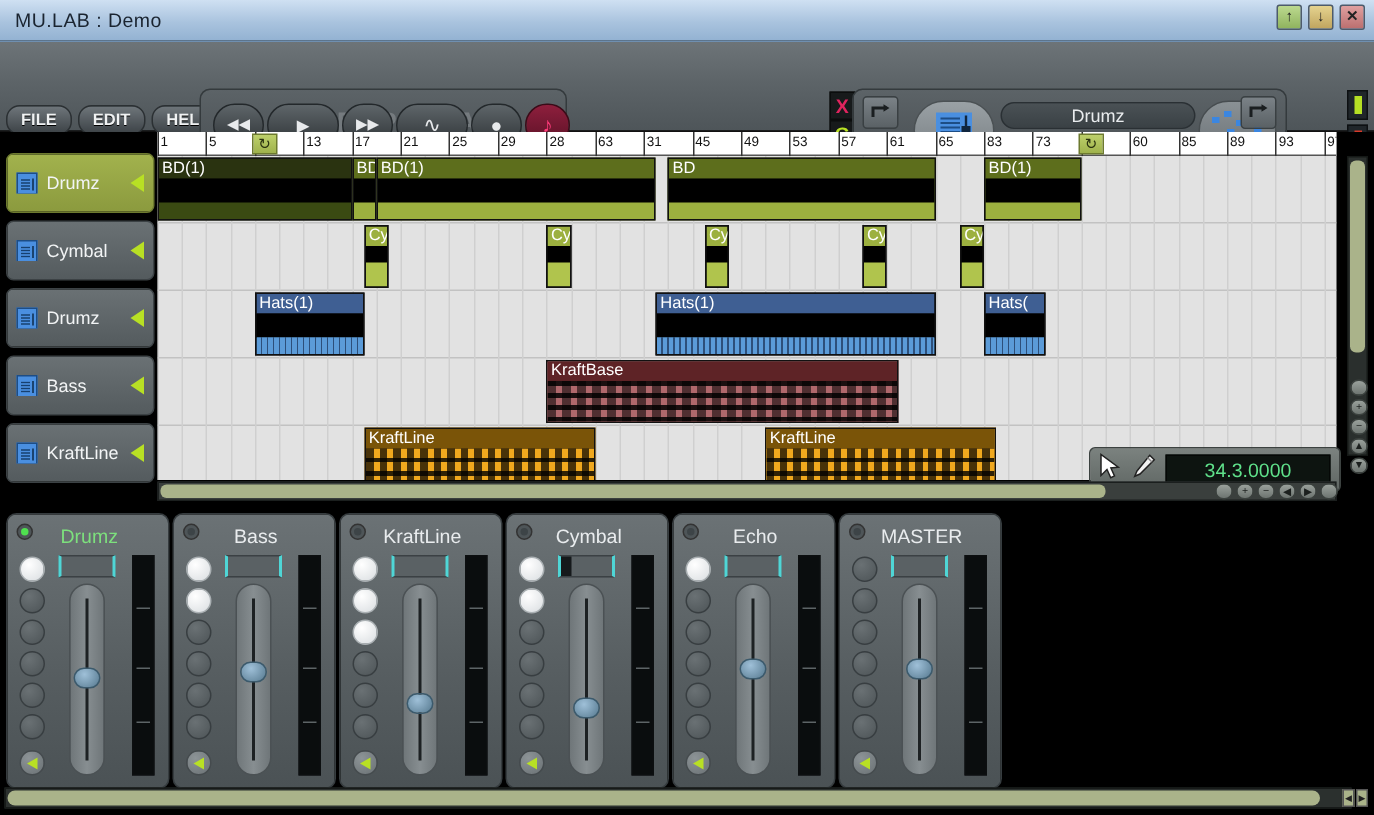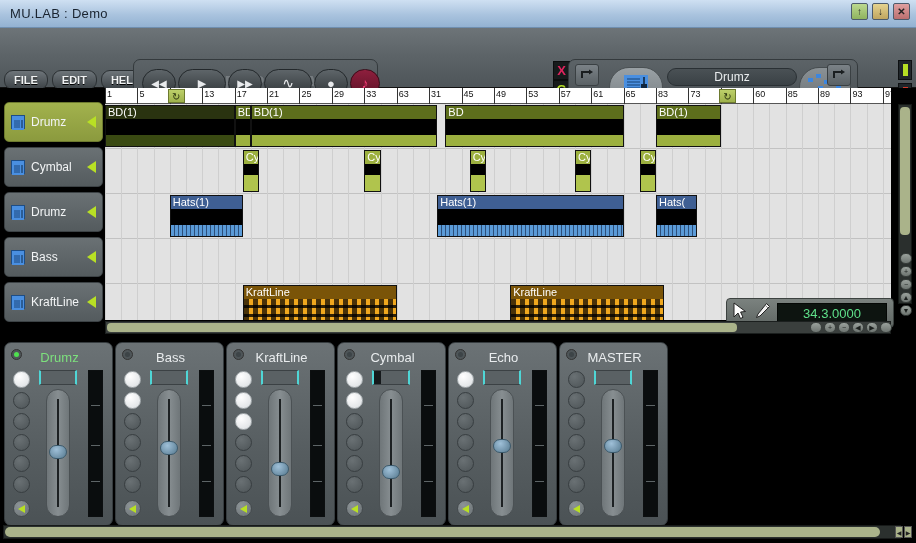--- a/index.html
+++ b/index.html
@@ -502,21 +502,21 @@
           <div class="tick" style="left: 713.072px;"></div>
           <div class="tick" style="left: 745.485px;"></div>
           <div class="tick" style="left: 777.897px;"></div>
           <div class="ticklbl" style="left: 2px;">1</div>
           <div class="ticklbl" style="left: 34.4124px;">5</div>
           <div class="ticklbl" style="left: 99.2371px;">13</div>
           <div class="ticklbl" style="left: 131.649px;">17</div>
           <div class="ticklbl" style="left: 164.062px;">21</div>
           <div class="ticklbl" style="left: 196.474px;">25</div>
           <div class="ticklbl" style="left: 228.887px;">29</div>
-          <div class="ticklbl" style="left: 261.299px;">33</div>
+          <div class="ticklbl" style="left: 261.299px;">28</div>
           <div class="ticklbl" style="left: 293.711px;">63</div>
           <div class="ticklbl" style="left: 326.124px;">31</div>
           <div class="ticklbl" style="left: 358.536px;">45</div>
           <div class="ticklbl" style="left: 390.948px;">49</div>
           <div class="ticklbl" style="left: 423.361px;">53</div>
           <div class="ticklbl" style="left: 455.773px;">57</div>
           <div class="ticklbl" style="left: 488.186px;">61</div>
           <div class="ticklbl" style="left: 520.598px;">65</div>
           <div class="ticklbl" style="left: 553.01px;">83</div>
           <div class="ticklbl" style="left: 585.423px;">73</div>
@@ -667,20 +667,25 @@
               <div style="position: absolute; left: 0px; right: 0px; bottom: 0px; height: 11px; background: repeating-linear-gradient(90deg, rgb(91, 155, 216) 0px, rgb(91, 155, 216) 3px, rgb(45, 79, 122) 3px, rgb(45, 79, 122) 4px) rgb(91, 155, 216);"></div>
             </div>
           </div>
           <div class="clip" style="left: 551.01px; width: 40.5155px; top: 91px; height: 42px; background: rgb(10, 10, 10);">
             <div style="position: absolute; left: 0px; right: 0px; top: 0px; height: 13px; background: rgb(63, 95, 147);"></div>
             <div class="cname">Hats(</div>
             <div class="cbody" style="background: rgb(0, 0, 0);">
               <div style="position: absolute; left: 0px; right: 0px; bottom: 0px; height: 11px; background: repeating-linear-gradient(90deg, rgb(91, 155, 216) 0px, rgb(91, 155, 216) 3px, rgb(45, 79, 122) 3px, rgb(45, 79, 122) 4px) rgb(91, 155, 216);"></div>
             </div>
           </div>
+          <div class="clip" style="left: 259.299px; width: 234.99px; top: 136px; height: 42px; background: rgb(176, 104, 108);">
+            <div style="position: absolute; left: 0px; right: 0px; top: 0px; height: 13px; background: rgb(94, 35, 38);"></div>
+            <div class="cname">KraftBase</div>
+            <div class="cbody" style="background: repeating-linear-gradient(90deg, rgba(0, 0, 0, 0.55) 0px, rgba(0, 0, 0, 0.55) 6px, transparent 6px, transparent 10px), repeating-linear-gradient(0deg, rgba(0, 0, 0, 0.85) 0px, rgba(0, 0, 0, 0.85) 3px, transparent 3px, transparent 8px) rgb(176, 104, 108);"></div>
+          </div>
           <div class="clip" style="left: 137.753px; width: 153.959px; top: 181px; height: 42px; background: rgb(240, 168, 30);">
             <div style="position: absolute; left: 0px; right: 0px; top: 0px; height: 13px; background: rgb(122, 84, 8);"></div>
             <div class="cname">KraftLine</div>
             <div class="cbody" style="background: repeating-linear-gradient(90deg, rgba(0, 0, 0, 0.7) 0px, rgba(0, 0, 0, 0.7) 5px, transparent 5px, transparent 9px), repeating-linear-gradient(0deg, rgba(0, 0, 0, 0.8) 0px, rgba(0, 0, 0, 0.8) 3px, transparent 3px, transparent 9px) rgb(240, 168, 30);"></div>
           </div>
           <div class="clip" style="left: 405.155px; width: 153.959px; top: 181px; height: 42px; background: rgb(240, 168, 30);">
             <div style="position: absolute; left: 0px; right: 0px; top: 0px; height: 13px; background: rgb(122, 84, 8);"></div>
             <div class="cname">KraftLine</div>
             <div class="cbody" style="background: repeating-linear-gradient(90deg, rgba(0, 0, 0, 0.7) 0px, rgba(0, 0, 0, 0.7) 5px, transparent 5px, transparent 9px), repeating-linear-gradient(0deg, rgba(0, 0, 0, 0.8) 0px, rgba(0, 0, 0, 0.8) 3px, transparent 3px, transparent 9px) rgb(240, 168, 30);"></div>
           </div>

